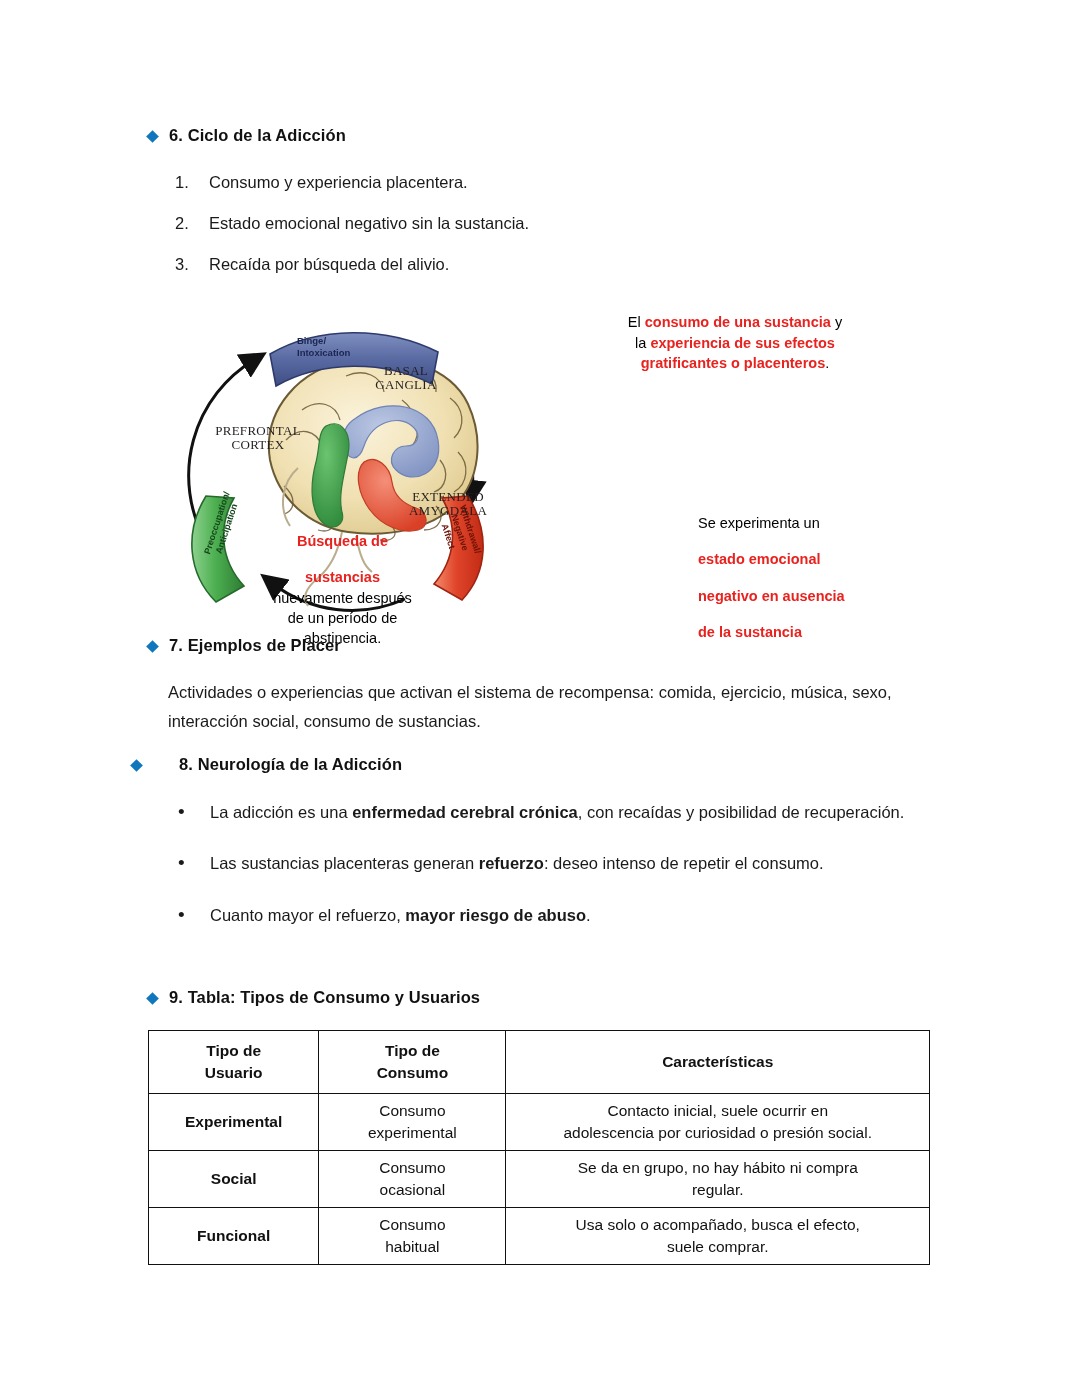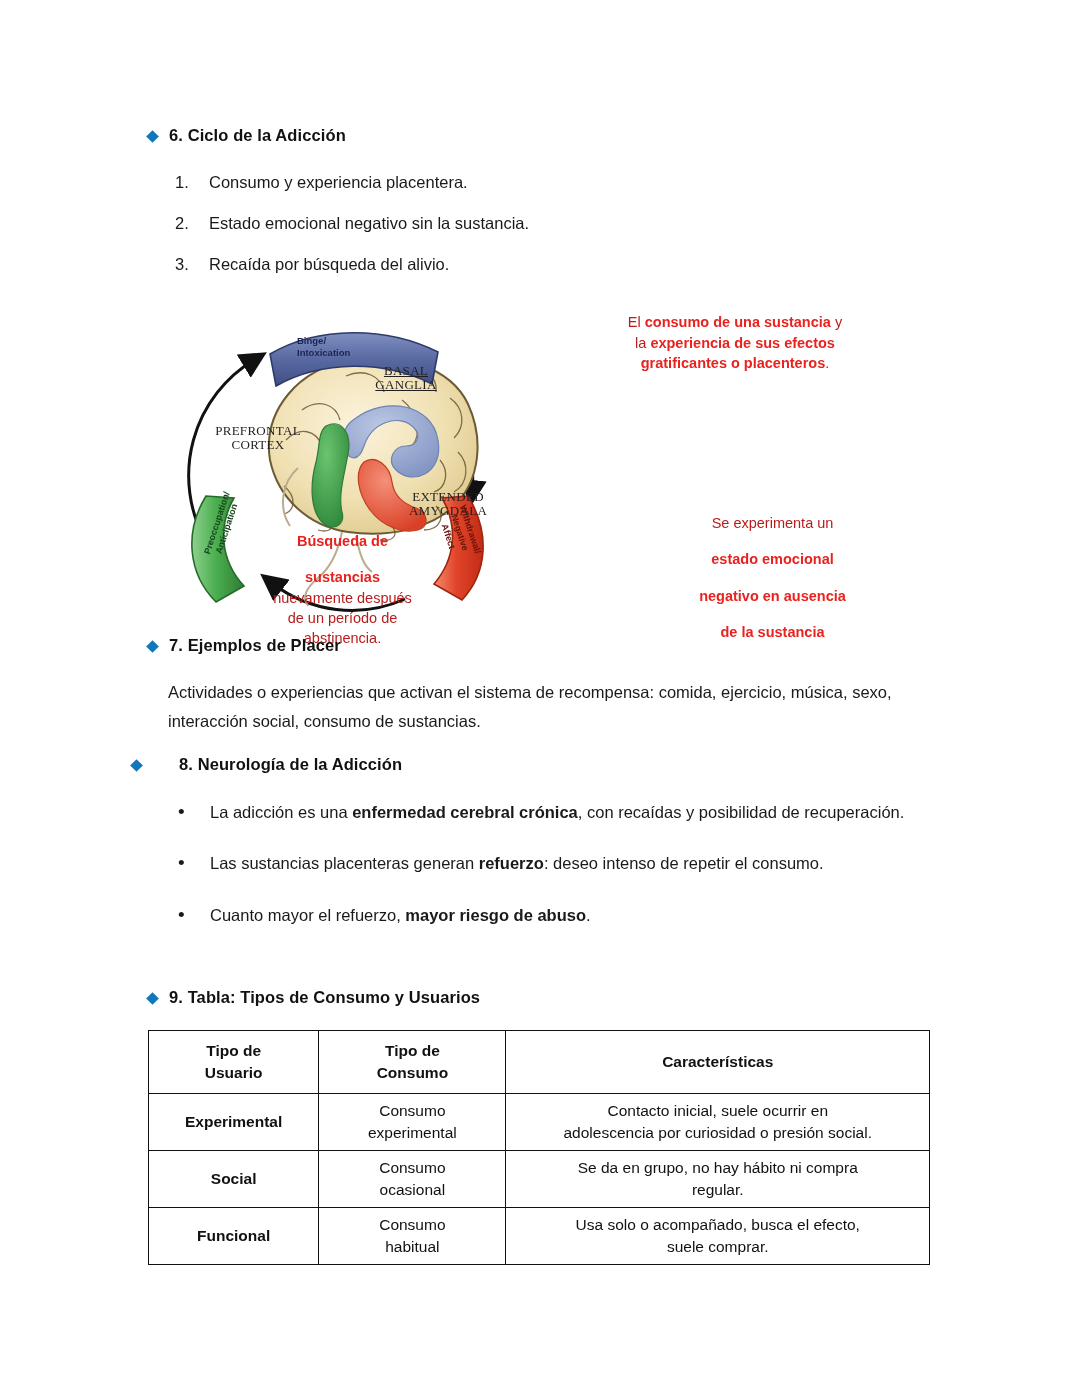--- a/index.html
+++ b/index.html
@@ -64,26 +64,26 @@
   }
   table.tbl th { font-weight:bold; padding:9px 8px; }
   table.tbl td.usr { font-weight:bold; }
   .c1 { width:160px; } .c2 { width:180px; } .c3 { width:442px; }
 
   
   .diagram { position:absolute; left:150px; top:300px; width:790px; height:325px; }
   .diagram svg { display:block; }
   .dtext { position:absolute; font-family:"Liberation Sans", sans-serif; }
   .dtext .red { color:#e8231f; font-weight:bold;margin-top:16px; }
-  .dtext .dark { color:#b91c1c; }
+  .dtext .dark { color:#000000; }
   .cap-tr { left:455px; top:12px; width:260px; text-align:center;
             font-size:14.5px; line-height:1.42; }
   .cap-l  { left:110px; top:215px; width:165px; text-align:center;
             font-size:14.5px; line-height:1.4; }
-  .cap-r  { left:520px; top:213px; width:205px; text-align:center;
+  .cap-r  { left:548px; top:213px; width:205px; text-align:left;
             font-size:14.5px; line-height:1.4; }
 </style>
 </head>
 <body>
 
 <div class="page">
 
   <div class="heading" style="left:148px; top:126px;">
     <span class="diamond"></span>
     <span>6. Ciclo de la Adicción</span>
@@ -237,21 +237,21 @@
 
     <div style="position:absolute; left:42px; top:216px; width:60px;
                 transform:rotate(-72deg); transform-origin:center center;
                 font-size:9px; font-weight:bold; color:#14461a; line-height:1.25; text-align:center;">
       <div>Preoccupation/</div>
       <div>Anticipation</div>
     </div>
 
     <div style="position:absolute; left:196px; top:64px; width:120px; text-align:center;
                 font-size:13px; font-variant:small-caps; letter-spacing:.3px;
-                color:#231f20; line-height:1.1; font-family:'Liberation Serif', serif;text-decoration:underline;">
+                color:#231f20; line-height:1.1; font-family:'Liberation Serif', serif;">
       <div>BASAL</div>
       <div>GANGLIA</div>
     </div>
 
     <div style="position:absolute; left:48px; top:124px; width:120px; text-align:center;
                 font-size:13px; font-variant:small-caps; letter-spacing:.3px;
                 color:#231f20; line-height:1.1; font-family:'Liberation Serif', serif;">
       <div>PREFRONTAL</div>
       <div>CORTEX</div>
     </div>

